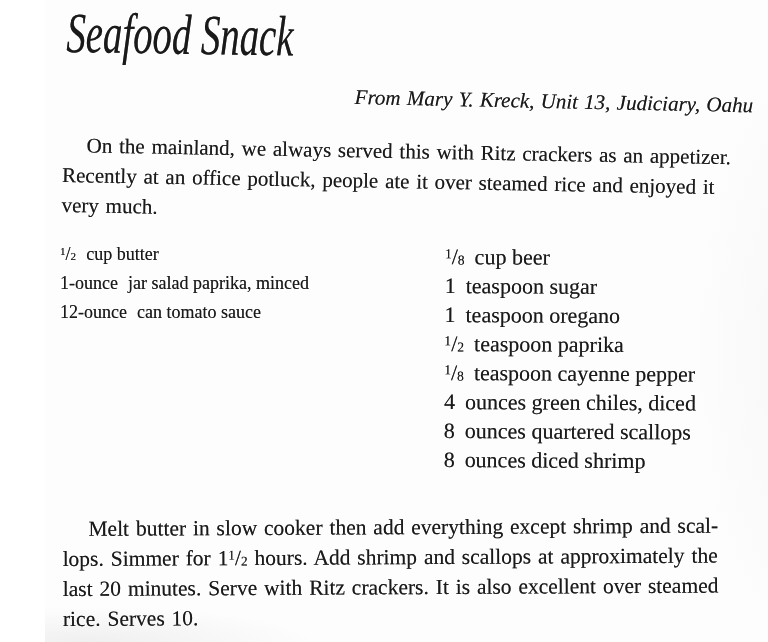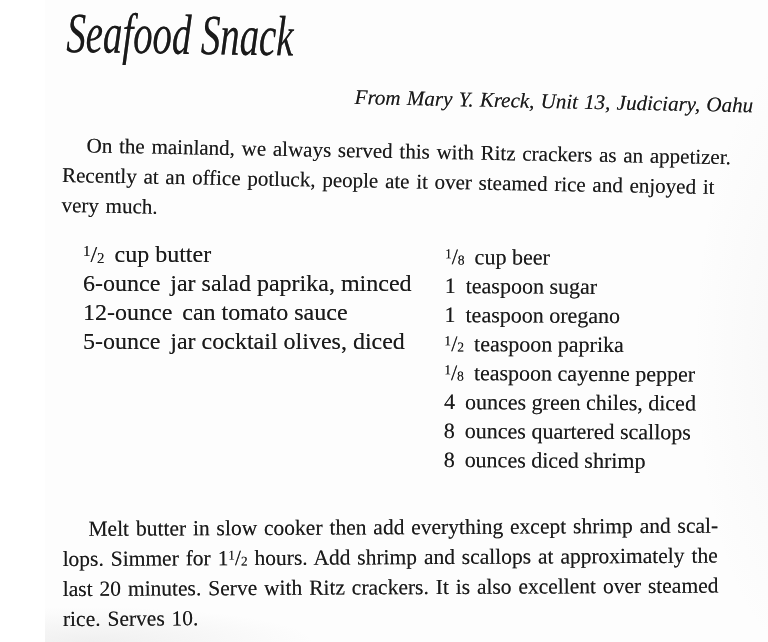--- a/index.html
+++ b/index.html
@@ -55,24 +55,24 @@
     line-height: 30px;
     word-spacing: 1.5px;
     transform: rotate(1.05deg);
     transform-origin: left top;
   }
   .line { white-space: nowrap; }
   .intro .line.first { padding-left: 24px; }
 
   .col-left {
     position: absolute;
-    left: 38px;
+    left: 15px;
     top: 240px;
     width: 354px;
-    font-size: 24px;
+    font-size: 18px;
     line-height: 29px;
   }
   .col-right {
     position: absolute;
     left: 400px;
     top: 242px;
     width: 344px;
     font-size: 22px;
     line-height: 29px;
     transform: rotate(0.35deg);
@@ -118,23 +118,22 @@
   <div class="attribution">From Mary Y. Kreck, Unit 13, Judiciary, Oahu</div>
 
   <div class="intro">
     <div class="line first">On the mainland, we always served this with Ritz crackers as an appetizer.</div>
     <div class="line">Recently at an office potluck, people ate it over steamed rice and enjoyed it</div>
     <div class="line">very much.</div>
   </div>
 
   <div class="col-left">
       <div class="ing"><span class="qty"><sup>1</sup>/<sub>2</sub></span><span>cup butter</span></div>
-      <div class="ing"><span class="qty">6-ounce</span><span>jar salad paprika, minced</span></div>
+      <div class="ing"><span class="qty">1-ounce</span><span>jar salad paprika, minced</span></div>
       <div class="ing"><span class="qty">12-ounce</span><span>can tomato sauce</span></div>
-      <div class="ing"><span class="qty">5-ounce</span><span>jar cocktail olives, diced</span></div>
     </div>
 
   <div class="col-right">
       <div class="ing"><span class="qty"><sup>1</sup>/<sub>8</sub></span><span>cup beer</span></div>
       <div class="ing"><span class="qty">1</span><span>teaspoon sugar</span></div>
       <div class="ing"><span class="qty">1</span><span>teaspoon oregano</span></div>
       <div class="ing"><span class="qty"><sup>1</sup>/<sub>2</sub></span><span>teaspoon paprika</span></div>
       <div class="ing"><span class="qty"><sup>1</sup>/<sub>8</sub></span><span>teaspoon cayenne pepper</span></div>
       <div class="ing"><span class="qty">4</span><span>ounces green chiles, diced</span></div>
       <div class="ing"><span class="qty">8</span><span>ounces quartered scallops</span></div>

